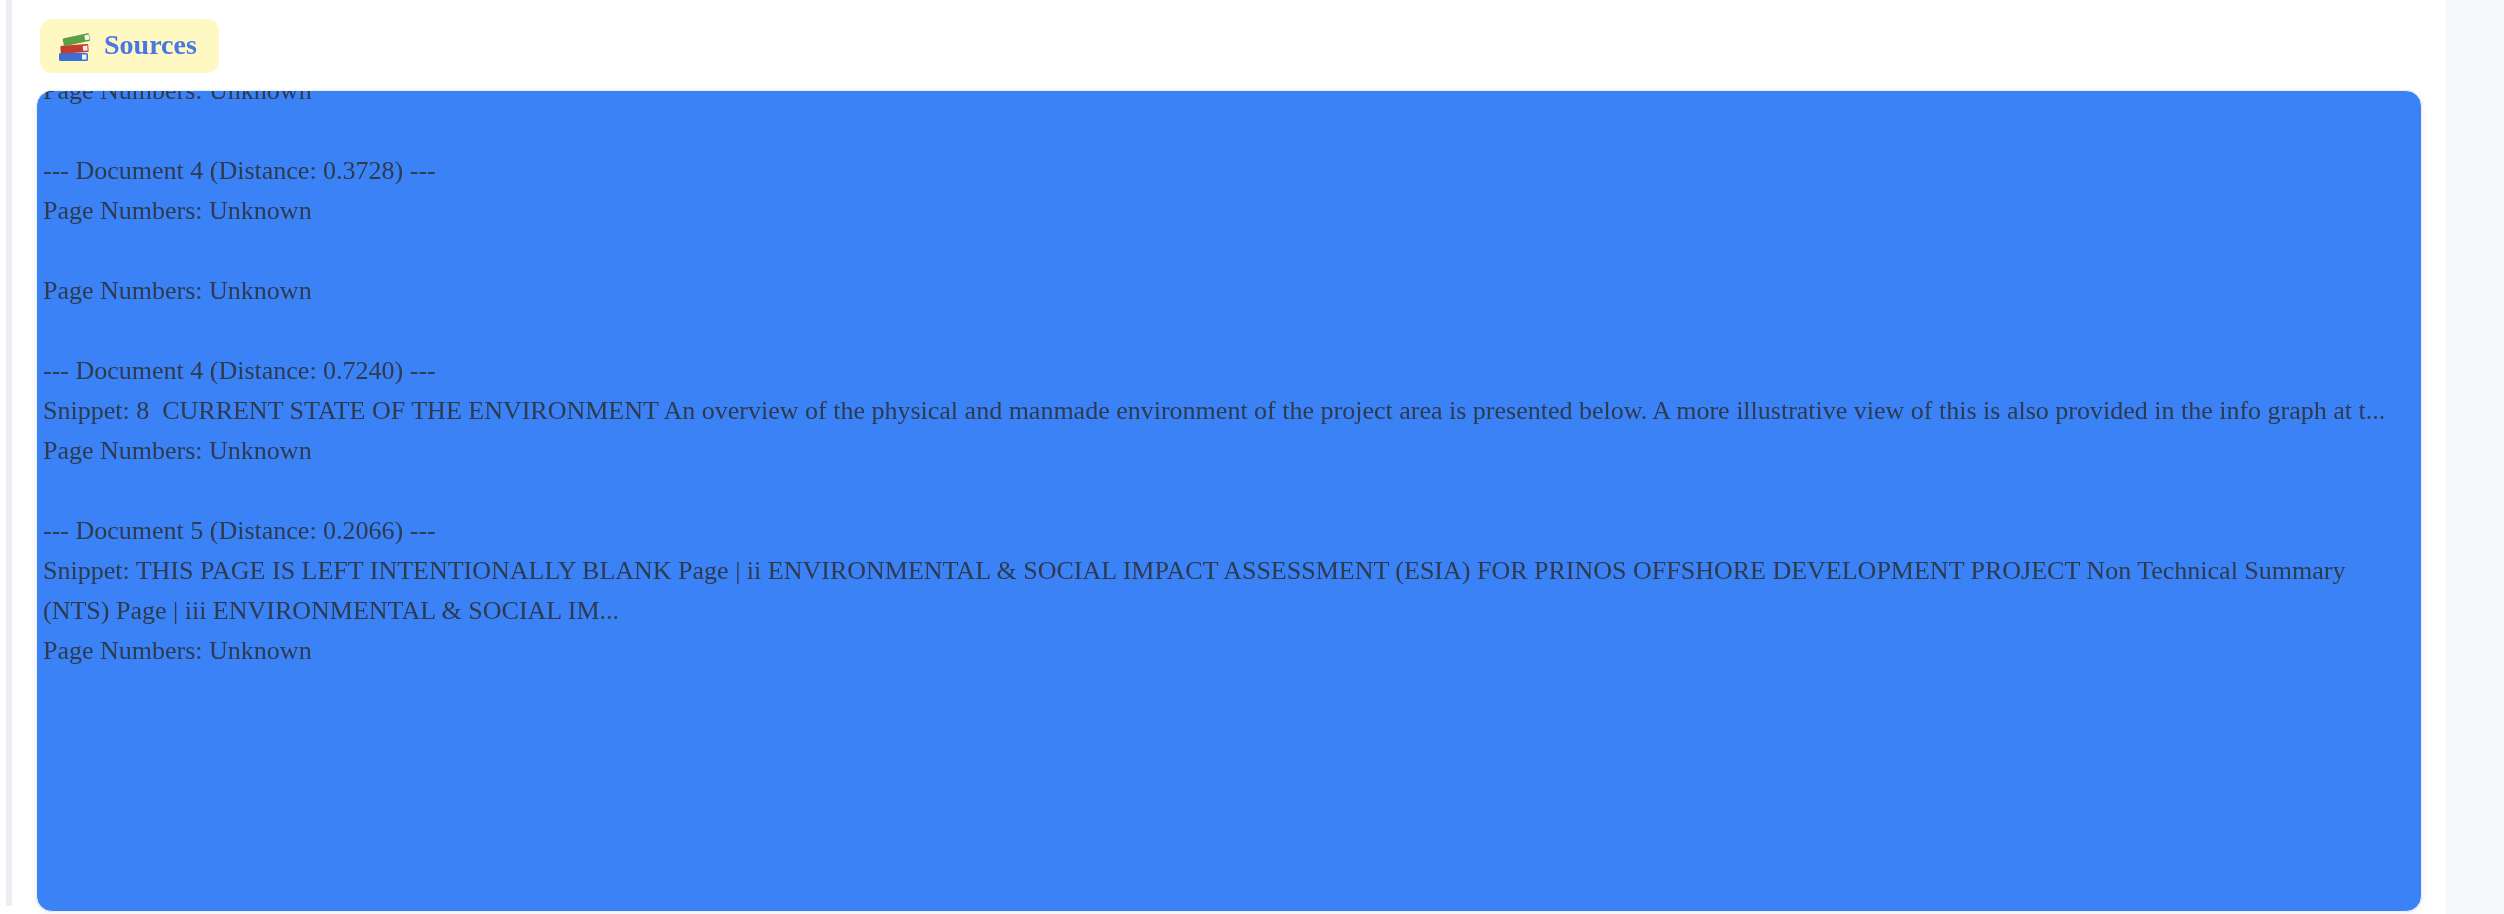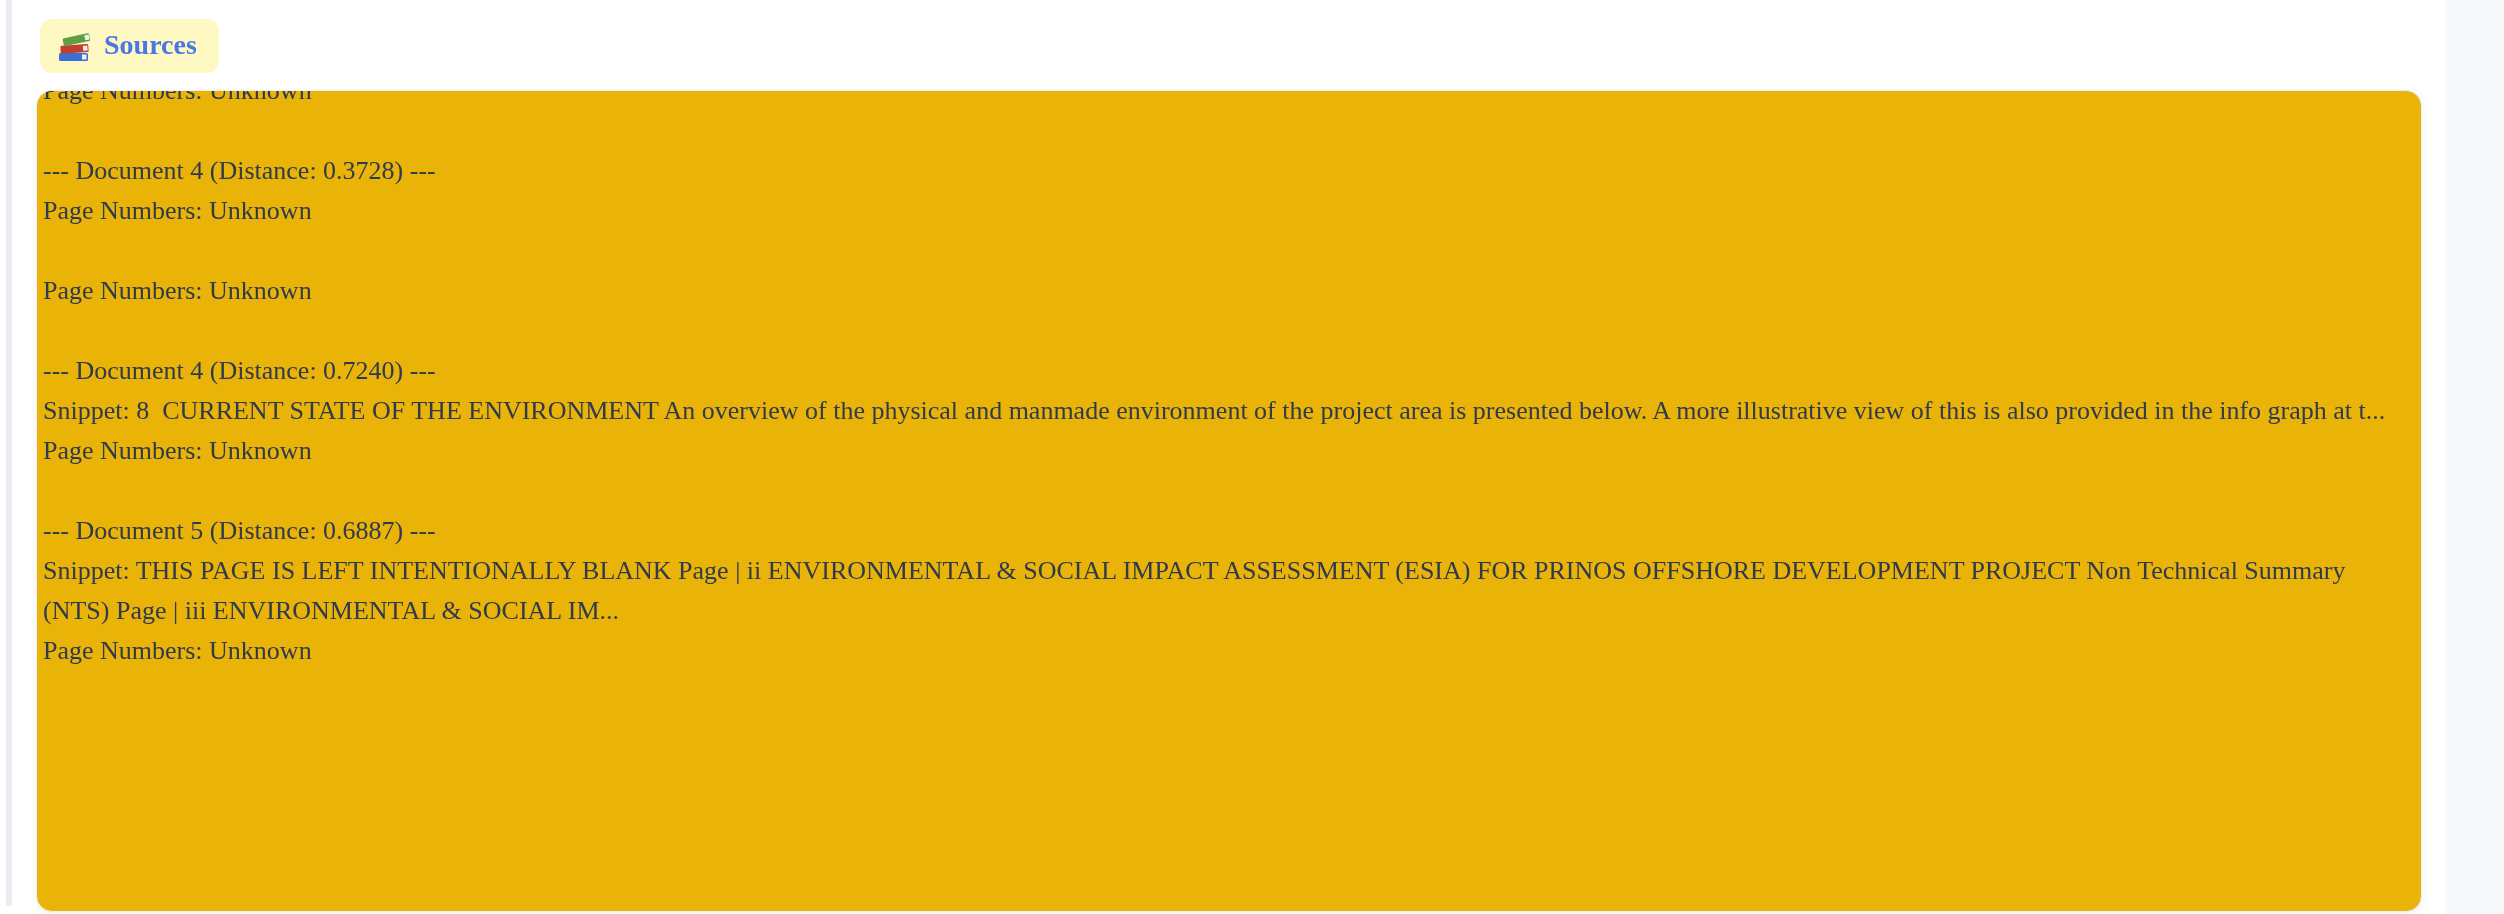--- a/index.html
+++ b/index.html
@@ -60,21 +60,21 @@
     padding-bottom: 2px;
   }
   .books-icon { width: 36px; height: 36px; display: block; }
   
   .results-panel {
     position: absolute;
     left: 36px;
     top: 90px;
     width: 2386px;
     height: 822px;
-    background: #eab308;
+    background: #3b82f6;
     border: 1px solid #edeff4;
     border-radius: 16px;
     box-shadow: 0 2px 8px rgba(15, 23, 42, 0.06);
     overflow: hidden;
     box-sizing: border-box;
   }
   .results-scroll {
     margin-top: -20px;
     padding: 0 22px 0 6px;
   }
@@ -128,21 +128,21 @@
           </div>
           <div class="doc-entry">
             <div class="doc-line">Page Numbers: Unknown</div>
           </div>
           <div class="doc-entry">
             <div class="doc-line">--- Document 4 (Distance: 0.7240) ---</div>
             <div class="doc-line">Snippet: 8  CURRENT STATE OF THE ENVIRONMENT An overview of the physical and manmade environment of the project area is presented below. A more illustrative view of this is also provided in the info graph at t...</div>
             <div class="doc-line">Page Numbers: Unknown</div>
           </div>
           <div class="doc-entry">
-            <div class="doc-line">--- Document 5 (Distance: 0.6887) ---</div>
+            <div class="doc-line">--- Document 5 (Distance: 0.2066) ---</div>
             <div class="doc-line">Snippet: THIS PAGE IS LEFT INTENTIONALLY BLANK Page | ii ENVIRONMENTAL &amp; SOCIAL IMPACT ASSESSMENT (ESIA) FOR PRINOS OFFSHORE DEVELOPMENT PROJECT Non Technical Summary (NTS) Page | iii ENVIRONMENTAL &amp; SOCIAL IM...</div>
             <div class="doc-line">Page Numbers: Unknown</div>
           </div>
         </div>
     </div>
   </div>
 
 </div>
 
 </body></html>

